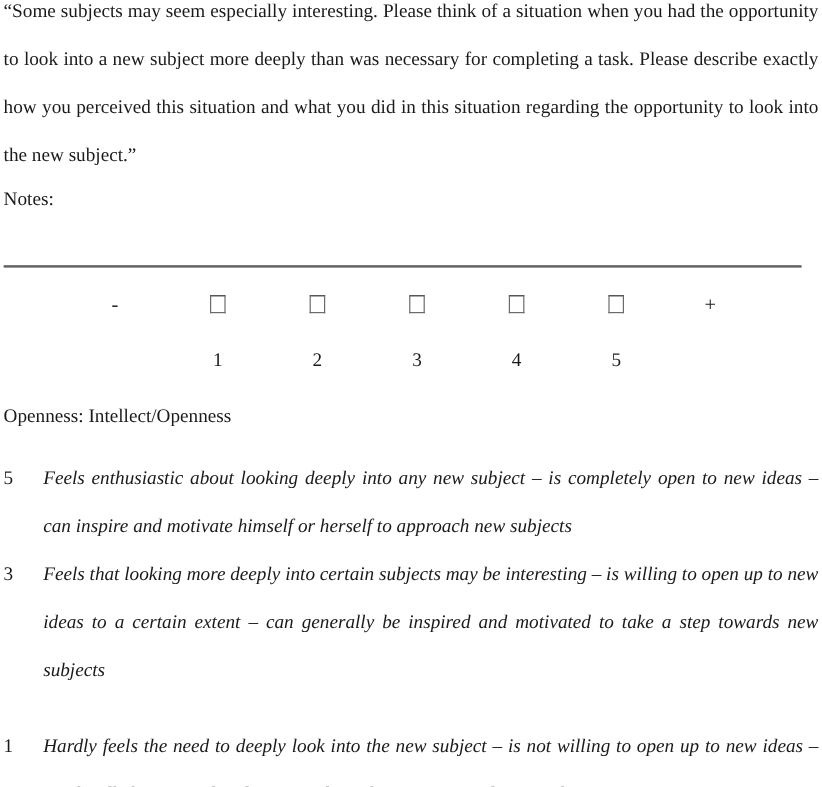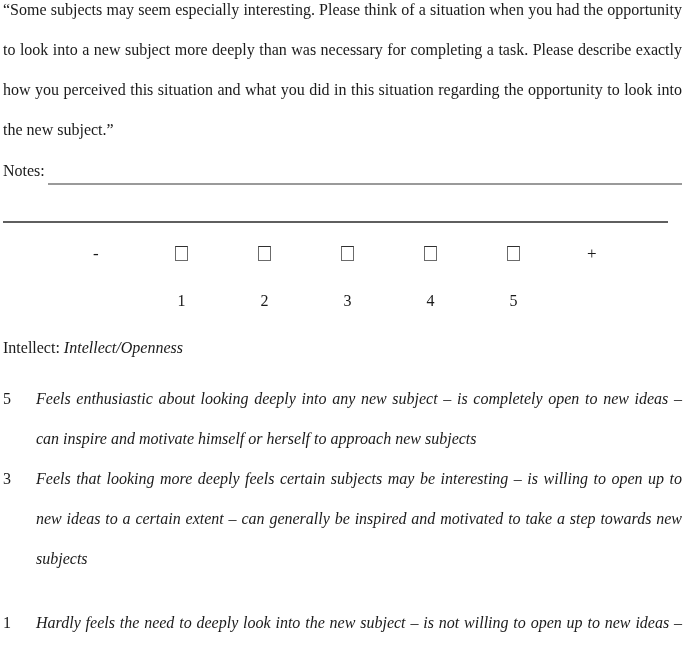--- a/index.html
+++ b/index.html
@@ -20,23 +20,24 @@
     padding: 0 3px;
     box-sizing: content-box;
   }
   .quote {
     margin: -10px 0 0 0;
     line-height: 40px;
     text-align: justify;
   }
   .notes-row {
     display: flex;
-    align-items: center;
+    align-items: flex-start;
     height: 26px;
     margin-top: 8px;
+    flex-direction: column;
   }
   .notes-label {
     white-space: nowrap;
     line-height: 18px;
   }
   .notes-fill {
     flex: 1;
     margin-left: 3px;
     border-bottom: 2px solid #9a9a9a;
     height: 100%;
@@ -79,21 +80,20 @@
     top: 47px;
     width: 13px;
     text-align: center;
     line-height: 18px;
   }
   .dimension {
     margin: 16px 0 0 0;
     line-height: 22px;
   }
   .dimension .value {
-    font-style: italic;
     margin-top: 47px;
   }
   .anchors {
     margin-top: 20px;
   }
   .anchor {
     display: flex;
     line-height: 40px;
   }
   .anchor-gap {
@@ -135,34 +135,34 @@
     <span class="endpoint plus">+</span>
 
     <span class="num b1">1</span>
     <span class="num b2">2</span>
     <span class="num b3">3</span>
     <span class="num b4">4</span>
     <span class="num b5">5</span>
   </div>
 
   <p class="dimension">
-    <span>Intellect:</span>
+    <span>Openness:</span>
     <span class="value">Intellect/Openness</span>
   </p>
 
   <div class="anchors">
 
     <div class="anchor">
       <div class="score">5</div>
       <div class="text">Feels enthusiastic about looking deeply into any new subject – is completely open to new ideas – can inspire and motivate himself or herself to approach new subjects</div>
     </div>
 
     <div class="anchor">
       <div class="score">3</div>
-      <div class="text">Feels that looking more deeply feels certain subjects may be interesting – is willing to open up to new ideas to a certain extent – can generally be inspired and motivated to take a step towards new subjects</div>
+      <div class="text">Feels that looking more deeply into certain subjects may be interesting – is willing to open up to new ideas to a certain extent – can generally be inspired and motivated to take a step towards new subjects</div>
     </div>
 
     <div class="anchor anchor-gap">
       <div class="score">1</div>
       <div class="text">Hardly feels the need to deeply look into the new subject – is not willing to open up to new ideas – can hardly be inspired and motivated to take a step towards new subjects</div>
     </div>
 
   </div>
 
 </div>

